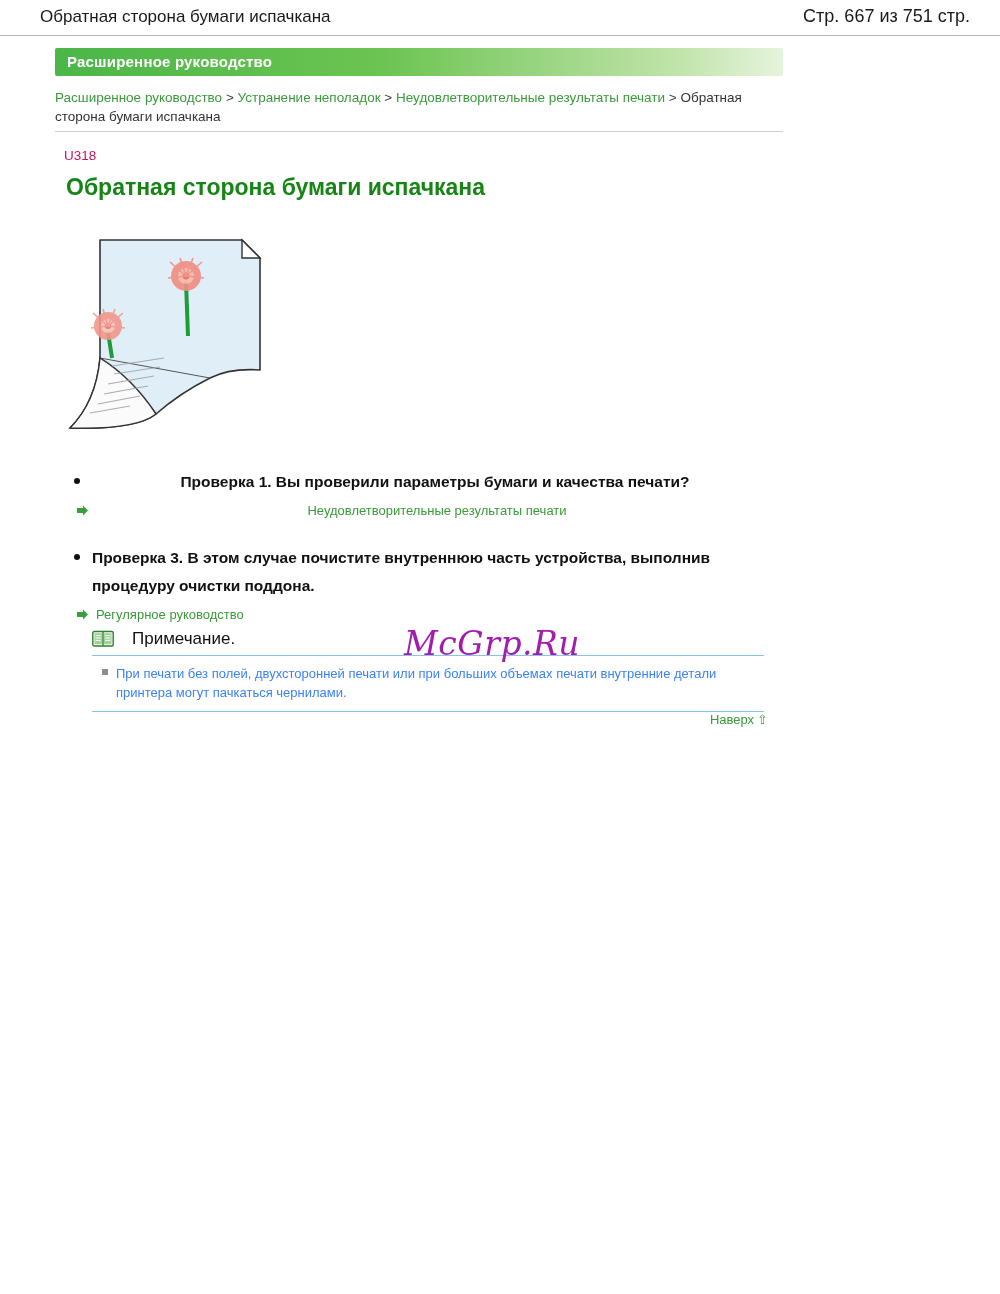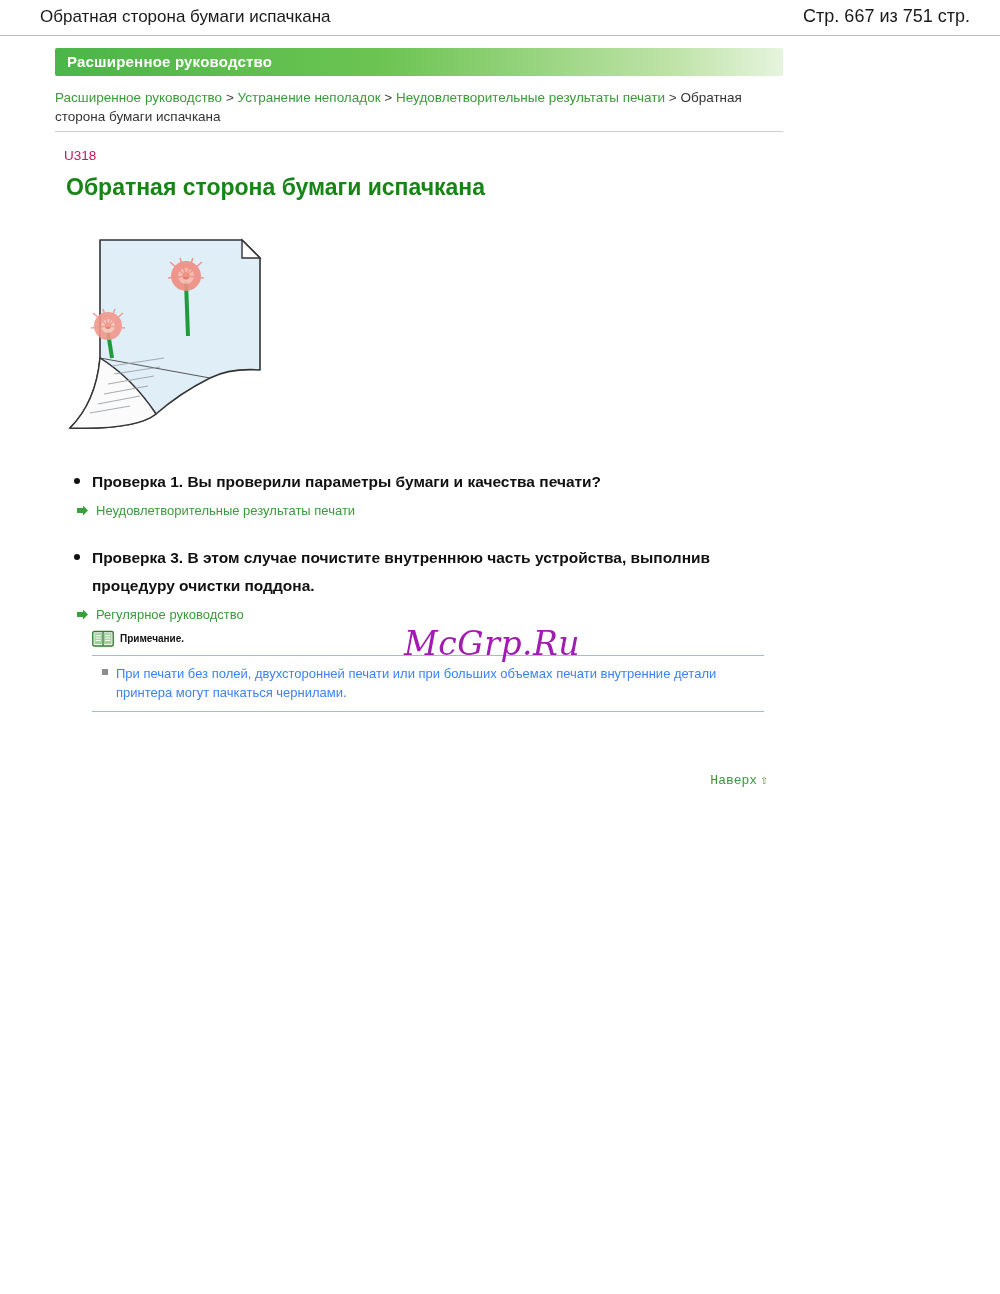--- a/index.html
+++ b/index.html
@@ -123,21 +123,21 @@
     width: 230px;
     height: 230px;
   }
 
   
   .check-block {
     position: absolute;
     left: 68px;
     width: 710px;
   }
-  .check-1 { top: 432px; }
+  .check-1 { top: 432px; text-align: center; }
   .check-2 { top: 508px; }
 
   .check-heading {
     position: relative;
     padding-left: 24px;
     font-size: 15.5px;
     font-weight: bold;
     color: #111;
     line-height: 28px;
   }
@@ -174,23 +174,23 @@
   
   .note-box {
     position: absolute;
     left: 92px;
     top: 592px;
     width: 672px;
   }
   .note-head {
     position: relative;
     height: 24px;
-    padding-left: 28px;
-    font-size: 10px;
-    font-weight: bold;
+    padding-left: 40px;
+    font-size: 17px;
+    font-weight: normal;
     color: #111;
     line-height: 22px;
   }
   .note-head .book-icon {
     position: absolute;
     left: 0;
     top: 2px;
     width: 22px;
     height: 18px;
   }
@@ -220,25 +220,24 @@
     width: 672px;
     height: 1px;
     background: #86c4e8;
     margin-top: 9px;
   }
 
   
   .top-link {
     position: absolute;
     right: 232px;
-    top: 736px;
+    top: 676px;
     font-size: 13px;
     color: #3a9b3a;
     white-space: nowrap;
-    font-family: Liberation Mono, monospace;
   }
   .top-link a { color: #3a9b3a; text-decoration: none; }
   .top-link .up-arrow { margin-left: 3px; }
 
   
   .watermark {
     position: absolute;
     left: 404px;
     top: 588px;
     font-family: "DejaVu Serif", serif;

